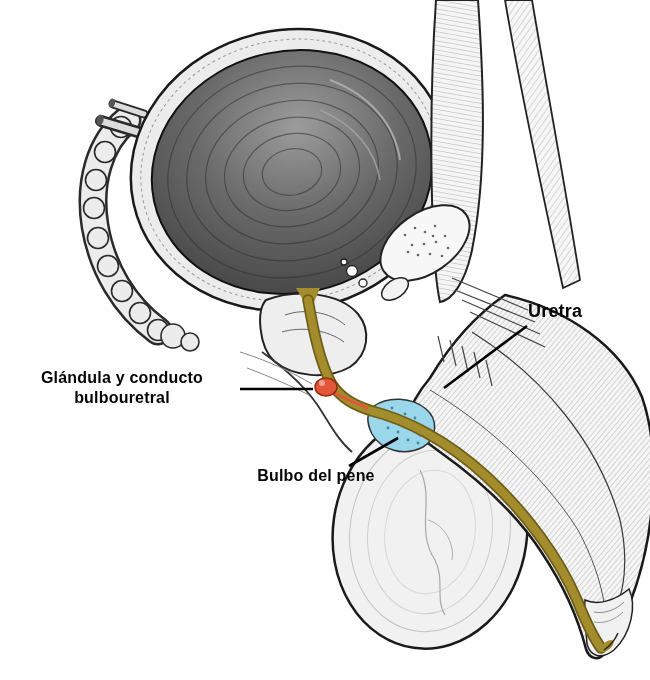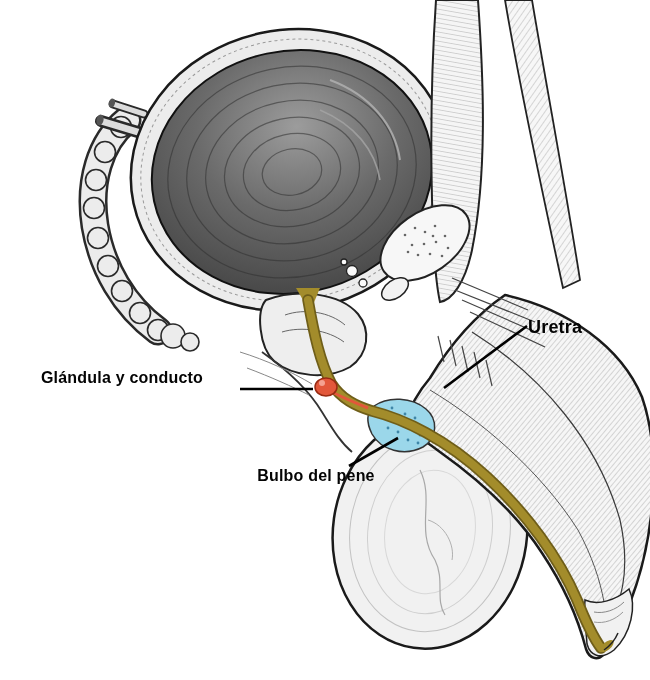--- a/index.html
+++ b/index.html
@@ -5,21 +5,21 @@
   html,body{margin:0;padding:0;background:#ffffff;}
   .stage{
     position:relative;width:650px;height:680px;background:#ffffff;overflow:hidden;
     font-family:"Liberation Sans",sans-serif;
   }
   .stage svg{position:absolute;left:0;top:0;}
   .fig-label{
     position:absolute;color:#040404;font-weight:700;font-size:16px;
     line-height:1.28;text-align:center;letter-spacing:.2px;user-select:none;
   }
-  #label-uretra{left:528px;top:316px;text-align:left;font-size:18px;}
+  #label-uretra{left:528px;top:300px;text-align:left;font-size:18px;}
   #label-glandula{left:6px;top:368px;width:232px;}
   #label-bulbo{left:234px;top:466px;width:164px;}
 </style>
 </head>
 <body>
 
 <div class="stage">
 
 <svg width="650" height="680" viewBox="0 0 650 680" xmlns="http://www.w3.org/2000/svg">
   <defs>
@@ -196,19 +196,20 @@
     <line x1="349" y1="466" x2="398" y2="438"></line>
   </g>
 </svg>
 
 <div class="fig-label" id="label-uretra">
   <span>Uretra</span>
 </div>
 
 <div class="fig-label" id="label-glandula">
   <div>Glándula y conducto</div>
+  <div>bulbouretral</div>
 </div>
 
 <div class="fig-label" id="label-bulbo">
   <span>Bulbo del pene</span>
 </div>
 
 </div>
 
 </body></html>

